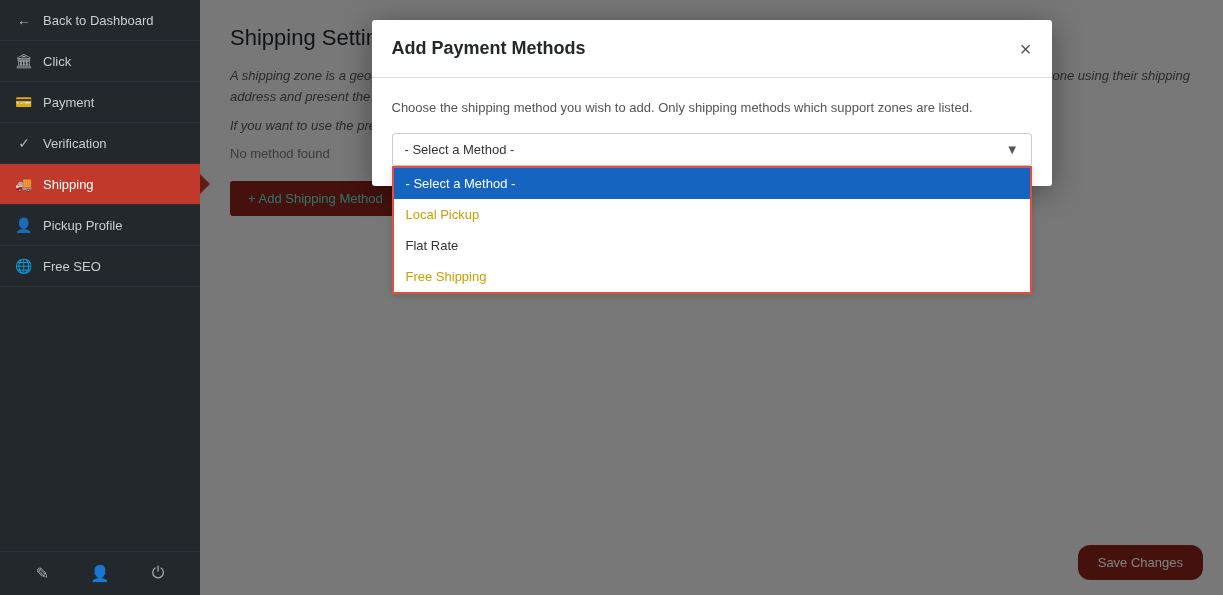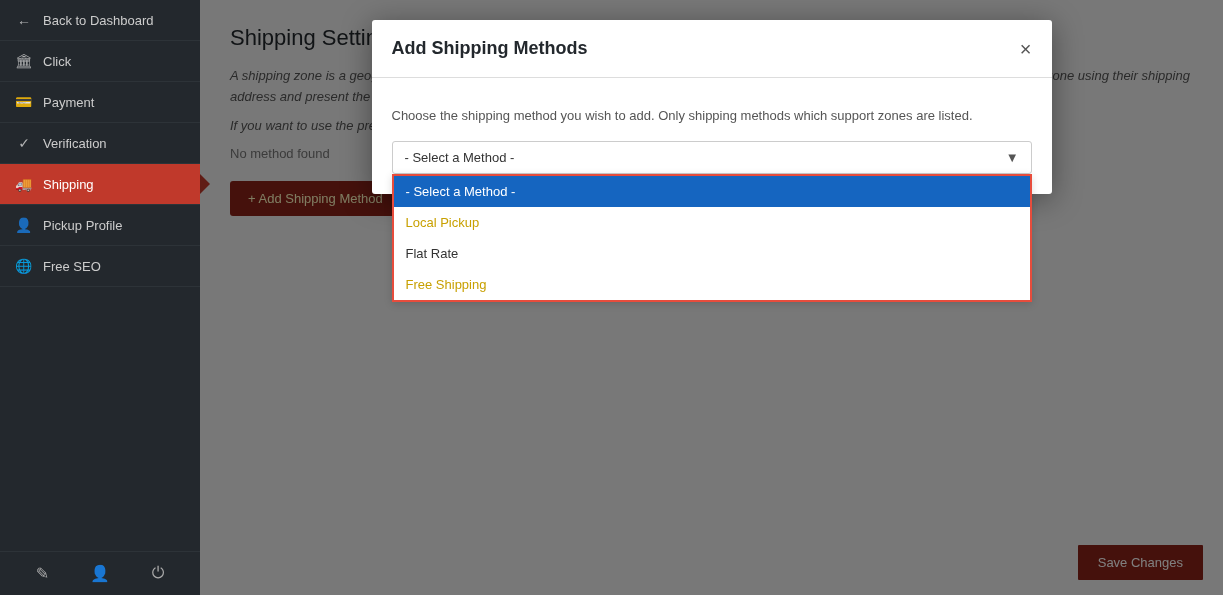--- a/index.html
+++ b/index.html
@@ -87,21 +87,21 @@
       font-size: 13px;
       line-height: 1.6;
       margin-bottom: 8px;
       font-style: italic;
     }
     .click-here-link { color: #c0392b; text-decoration: none; }
 
     
     .add-shipping-btn {
       background: #8b2318;
-      color: #fef9c3;
+      color: #5eead4;
       border: none;
       padding: 10px 18px;
       font-size: 13px;
       cursor: pointer;
       border-radius: 3px;
       margin-top: 20px;
       display: inline-flex;
       align-items: center;
       gap: 5px;
     }
@@ -110,21 +110,21 @@
     .save-changes-btn {
       position: absolute;
       bottom: 15px;
       right: 20px;
       background: #8b2318;
       color: #fff;
       border: none;
       padding: 10px 20px;
       font-size: 13px;
       cursor: pointer;
-      border-radius: 1px;
+      border-radius: 12px;
     }
 
     
     .no-method { color: #777; font-size: 13px; margin-top: 10px; }
 
     
     .overlay {
       position: absolute;
       top: 0; left: 0; right: 0; bottom: 0;
       background: rgba(0,0,0,0.5);
@@ -164,21 +164,20 @@
     }
     .modal-body {
       padding: 20px;
       position: relative;
     }
     .modal-description {
       color: #555;
       font-size: 13px;
       margin-bottom: 15px;
       line-height: 1.5;
-      margin-top: 8px;
     }
 
     
     .select-wrapper {
       position: relative;
       width: 100%;
     }
     .select-display {
       width: 100%;
       border: 1px solid #ccc;
@@ -272,21 +271,21 @@
     <p class="no-method">No method found</p>
 
     <button class="add-shipping-btn">+ Add Shipping Method</button>
   </div>
 
   <button class="save-changes-btn">Save Changes</button>
 
   <div class="overlay">
     <div class="modal">
       <div class="modal-header">
-        <span class="modal-title">Add Shipping Methods</span>
+        <span class="modal-title">Add Payment Methods</span>
         <button class="modal-close">×</button>
       </div>
       <div class="modal-body">
         <p class="modal-description">Choose the shipping method you wish to add. Only shipping methods which support zones are listed.</p>
         <div class="select-wrapper">
           <div class="select-display">
             <span>- Select a Method -</span>
             <span class="select-display-arrow">▼</span>
           </div>
           <div class="dropdown-list">

